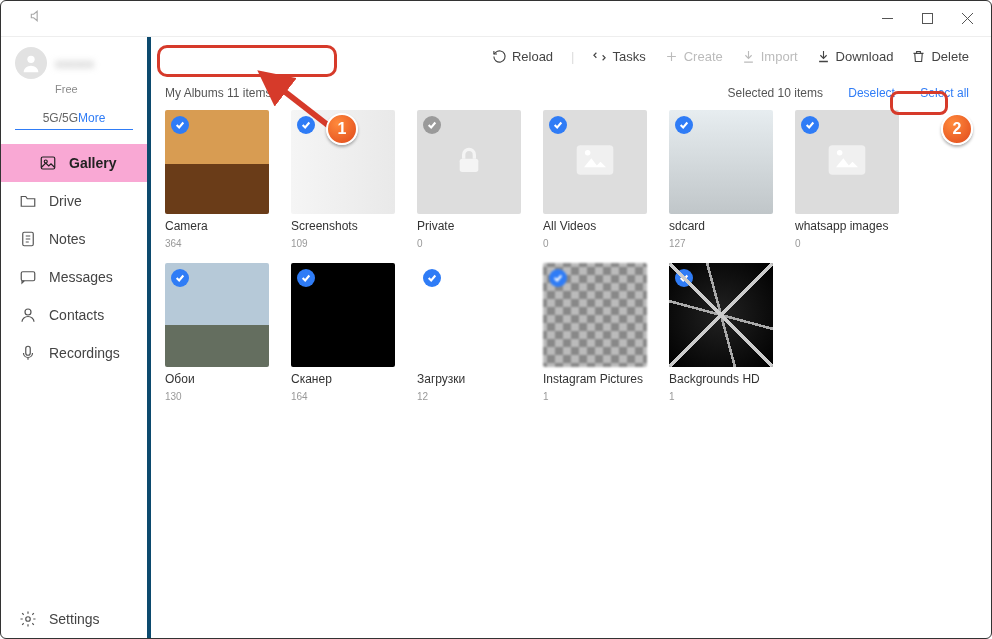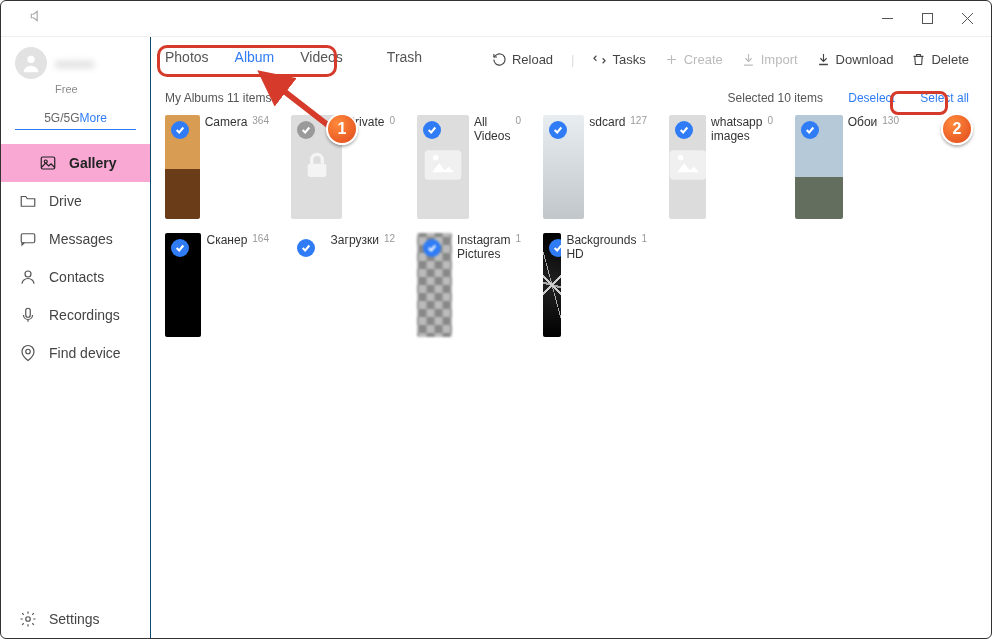--- a/index.html
+++ b/index.html
@@ -4,21 +4,21 @@
 <style>
 * { margin: 0; padding: 0; box-sizing: border-box; font-family: -apple-system, "Segoe UI", sans-serif; }
 body { width: 992px; height: 639px; background: #fff; border: 1px solid #333; border-radius: 6px; overflow: hidden; position: relative; }
 
 .titlebar { height: 36px; display: flex; justify-content: flex-end; align-items: center; padding: 0 4px; border-bottom: 1px solid #eee; }
 .winbtn { width: 40px; height: 28px; display: flex; align-items: center; justify-content: center; cursor: pointer; color: #555; }
 .winbtn svg { width: 11px; height: 11px; }
 .sound-icon { position: absolute; left: 28px; top: 8px; color: #aaa; }
 
 .main { display: flex; height: calc(100% - 36px); }
-.sidebar { width: 150px; border-right: 1px solid #0c4a6e; display: flex; flex-direction: column; padding-top: 10px; }
+.sidebar { width: 150px; border-right: 4px solid #0c4a6e; display: flex; flex-direction: column; padding-top: 10px; }
 .user-row { display: flex; align-items: center; gap: 8px; padding: 0 14px 6px; }
 .avatar { width: 32px; height: 32px; border-radius: 50%; background: #e2e2e2; display: flex; align-items: center; justify-content: center; }
 .avatar svg { fill: #fff; width: 22px; height: 22px; }
 .user-name { filter: blur(3px); color: #aaa; font-size: 13px; }
 .free { font-size: 11px; color: #8a8a8a; padding-left: 54px; margin-top: -2px; margin-bottom: 10px; }
 .storage-row { display: flex; justify-content: center; padding: 6px 14px 4px; font-size: 12px; color: #666; }
 .storage-row a { color: #2f7cf6; text-decoration: none; }
 .storage-bar { height: 1px; background: #2f7cf6; margin: 0 14px 14px; }
 
 .nav { display: flex; flex-direction: column; }
@@ -38,21 +38,21 @@
 .toolbar { margin-left: auto; display: flex; align-items: flex-end; gap: 18px; font-size: 13px; color: #444; }
 .tb-btn { display: flex; align-items: center; gap: 5px; cursor: pointer; }
 .tb-btn.disabled { color: #bbb; }
 .tb-btn svg { width: 15px; height: 15px; stroke: currentColor; fill: none; stroke-width: 1.8; }
 .tb-sep { color: #ddd; }
 
 .info-row { display: flex; justify-content: space-between; margin-top: 22px; font-size: 12px; color: #555; }
 .info-row a { color: #2f7cf6; text-decoration: none; margin-left: 22px; cursor: pointer; }
 
 .grid { display: grid; grid-template-columns: repeat(6, 104px); gap: 14px 22px; margin-top: 10px; }
-.album { display: flex; flex-direction: row; gap: 5px; cursor: pointer; }
+.album { display: flex; flex-direction: column; gap: 5px; cursor: pointer; }
 .thumb { width: 104px; height: 104px; background: #ddd; position: relative; border-radius: 2px; overflow: hidden; display: flex; align-items: center; justify-content: center; }
 .check { position: absolute; top: 6px; left: 6px; width: 18px; height: 18px; border-radius: 50%; background: #2f7cf6; display: flex; align-items: center; justify-content: center; }
 .check.gray { background: #9a9a9a; }
 .check svg { width: 10px; height: 10px; stroke: #fff; fill: none; stroke-width: 2.5; }
 .album-name { font-size: 12px; color: #333; }
 .album-count { font-size: 10px; color: #999; }
 
 .placeholder-pic svg { width: 44px; height: 44px; fill: #f4f4f4; }
 .lock-ic svg { width: 32px; height: 32px; fill: #f4f4f4; }
 
@@ -134,65 +134,59 @@
           <span>Gallery</span>
         </div>
         <div class="nav-item">
           <svg viewBox="0 0 24 24">
             <path d="M3 6h6l2 3h10v10H3z"></path>
           </svg>
           <span>Drive</span>
         </div>
         <div class="nav-item">
           <svg viewBox="0 0 24 24">
+            <rect x="5" y="3" width="14" height="18" rx="2"></rect>
+            <path d="M9 8h6M9 12h6M9 16h4"></path>
+          </svg>
+          <span>Notes</span>
+        </div>
+        <div class="nav-item">
+          <svg viewBox="0 0 24 24">
             <rect x="3" y="5" width="18" height="12" rx="2"></rect>
             <path d="M7 17l-3 3v-3"></path>
           </svg>
           <span>Messages</span>
         </div>
         <div class="nav-item">
           <svg viewBox="0 0 24 24">
             <circle cx="12" cy="8" r="4"></circle>
             <path d="M4 21c0-4 4-7 8-7s8 3 8 7"></path>
           </svg>
           <span>Contacts</span>
         </div>
         <div class="nav-item">
           <svg viewBox="0 0 24 24">
             <rect x="9" y="3" width="6" height="12" rx="3"></rect>
             <path d="M6 12a6 6 0 0 0 12 0M12 18v3"></path>
           </svg>
           <span>Recordings</span>
-        </div>
-        <div class="nav-item">
-          <svg viewBox="0 0 24 24">
-            <circle cx="12" cy="10" r="3"></circle>
-            <path d="M12 2a8 8 0 0 1 8 8c0 6-8 12-8 12S4 16 4 10a8 8 0 0 1 8-8z"></path>
-          </svg>
-          <span>Find device</span>
         </div>
       </div>
     <div class="sidebar-spacer"></div>
     <div class="nav-item">
       <svg viewBox="0 0 24 24">
           <circle cx="12" cy="12" r="3"></circle>
           <path d="M12 2v3M12 19v3M4.2 4.2l2.1 2.1M17.7 17.7l2.1 2.1M2 12h3M19 12h3M4.2 19.8l2.1-2.1M17.7 6.3l2.1-2.1"></path>
         </svg>
       <span>Settings</span>
     </div>
   </div>
 
   <div class="content">
     <div class="tabs-row">
-      <div class="tabs" id="tabs">
-          <span class="tab">Photos</span>
-          <span class="tab active">Album</span>
-          <span class="tab">Videos</span>
-          <span class="tab" style="margin-left: 18px;">Trash</span>
-        </div>
 
       <div class="toolbar">
         <div class="tb-btn">
           <svg viewBox="0 0 24 24">
               <path d="M3 12a9 9 0 1 0 3-6.7L3 8"></path>
               <path d="M3 3v5h5"></path>
             </svg>
           <span>Reload</span>
         </div>
         <span class="tb-sep">|</span>
@@ -243,20 +237,31 @@
         <div class="album">
           <div class="thumb camera-th">
             <span class="check">
               <svg viewBox="0 0 12 12">
                 <path d="M2 6l3 3 5-6"></path>
               </svg>
             </span>
           </div>
           <span class="album-name">Camera</span>
           <span class="album-count">364</span>
+        </div>
+        <div class="album">
+          <div class="thumb screens-th">
+            <span class="check">
+              <svg viewBox="0 0 12 12">
+                <path d="M2 6l3 3 5-6"></path>
+              </svg>
+            </span>
+          </div>
+          <span class="album-name">Screenshots</span>
+          <span class="album-count">109</span>
         </div>
         <div class="album">
           <div class="thumb ">
             <span class="check gray">
               <svg viewBox="0 0 12 12">
                 <path d="M2 6l3 3 5-6"></path>
               </svg>
             </span>
             <span class="lock-ic"><svg viewBox="0 0 24 24">
                 <rect x="5" y="11" width="14" height="10" rx="2"></rect>

